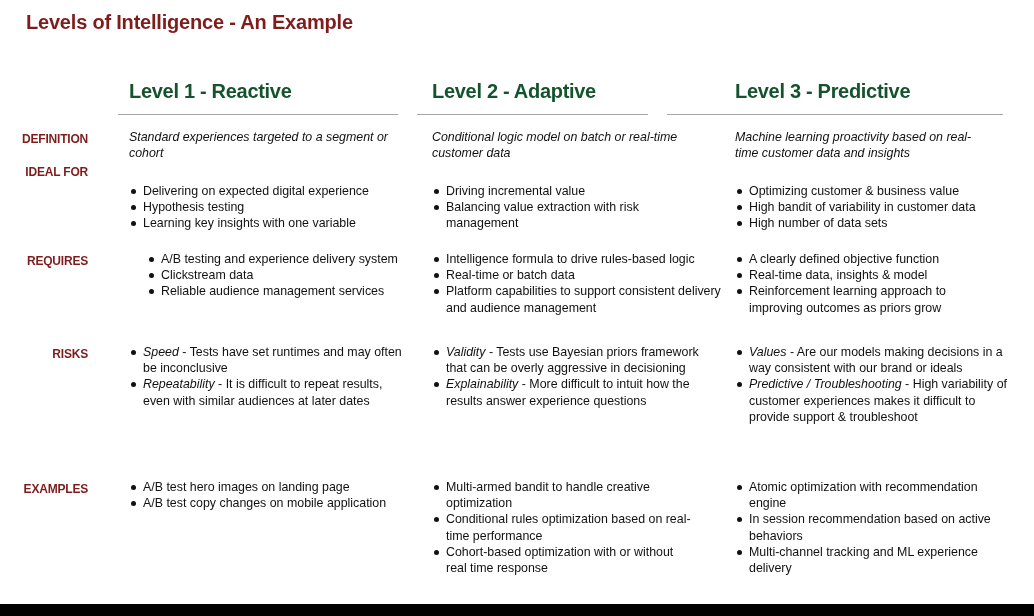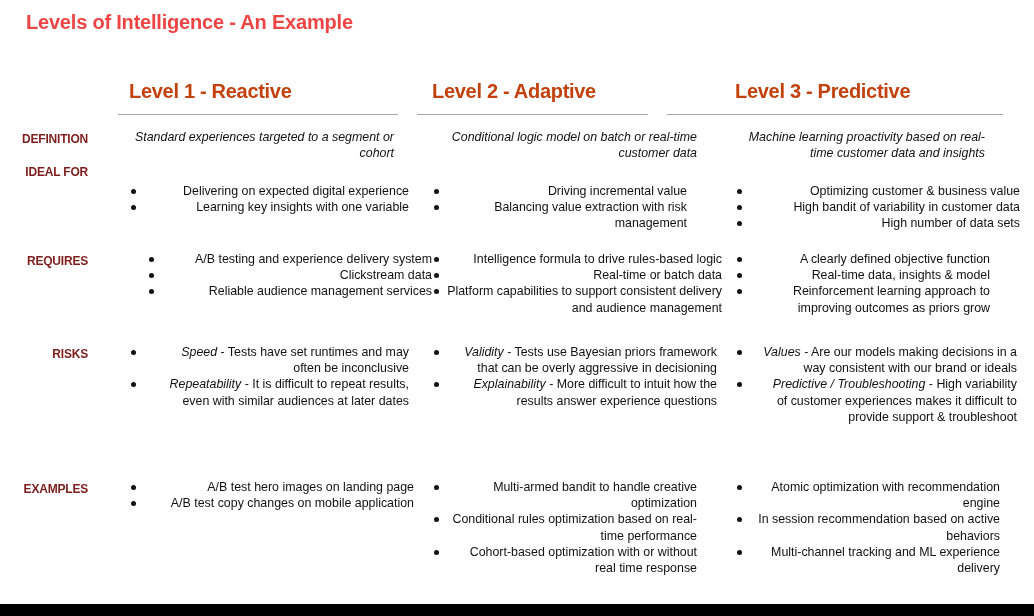--- a/index.html
+++ b/index.html
@@ -1,43 +1,43 @@
 <!DOCTYPE html>
 <html><head>
 <meta charset="utf-8">
 <style>
   html, body { margin: 0; padding: 0; }
   body {
     width: 1034px; height: 616px; position: relative; overflow: hidden;
     background: #ffffff; font-family: "Liberation Sans", sans-serif; color: #111;
   }
   .title {
-    position: absolute; left: 26px; top: 11px; font-size: 20px; font-weight: bold; color: #ef4444;
+    position: absolute; left: 26px; top: 11px; font-size: 20px; font-weight: bold; color: #7f1d1d;
     letter-spacing: -0.2px;
   }
   .col-head {
-    position: absolute; top: 80px; font-size: 20px; font-weight: bold; color: #c2410c;
+    position: absolute; top: 80px; font-size: 20px; font-weight: bold; color: #14532d;
     letter-spacing: -0.3px;
   }
   .col-rule { position: absolute; top: 114px; height: 1px; background: #a6a6a6; }
   .row-label {
     position: absolute; font-size: 12px; font-weight: bold; color: #7f1d1d;
     text-align: right; width: 88px; left: 0; letter-spacing: -0.2px;
   }
   .cell {
-    position: absolute; font-size: 12.4px; line-height: 16.2px; color: #111; text-align: right;
+    position: absolute; font-size: 12.4px; line-height: 16.2px; color: #111;
   }
   .cell.def { font-style: italic; }
   ul { margin: 0; padding: 0; list-style: none; }
   li { position: relative; padding-left: 14px; }
   li::before {
     content: ""; position: absolute; left: 2px; top: 6px; width: 5px; height: 5px;
     border-radius: 50%; background: #111;
   }
-  em { font-style: italic; margin-left: 12px; }
+  em { font-style: italic; }
   .footer-bar { position: absolute; left: 0; top: 604px; width: 1034px; height: 12px; background: #000; }
 </style>
 </head>
 <body>
 
 <div class="title">Levels of Intelligence - An Example</div>
 
 <div class="col-head" style="left:129px">Level 1 - Reactive</div>
 <div class="col-rule" style="left:118px;width:280px"></div>
 <div class="col-head" style="left:432px">Level 2 - Adaptive</div>
@@ -50,20 +50,21 @@
 <div class="row-label" style="top:254px">REQUIRES</div>
 <div class="row-label" style="top:347px">RISKS</div>
 <div class="row-label" style="top:482px">EXAMPLES</div>
 
 <div class="cell def" style="left:129px;top:129px;width:265px">Standard experiences targeted to a segment or cohort</div>
 <div class="cell def" style="left:432px;top:129px;width:265px">Conditional logic model on batch or real-time customer data</div>
 <div class="cell def" style="left:735px;top:129px;width:250px">Machine learning proactivity based on real-time customer data and insights</div>
 
 <ul class="cell" style="left:129px;top:183px;width:280px">
   <li>Delivering on expected digital experience</li>
+  <li>Hypothesis testing</li>
   <li>Learning key insights with one variable</li>
 </ul>
 <ul class="cell" style="left:432px;top:183px;width:255px">
   <li>Driving incremental value</li>
   <li>Balancing value extraction with risk management</li>
 </ul>
 <ul class="cell" style="left:735px;top:183px;width:285px">
   <li>Optimizing customer &amp; business value</li>
   <li>High bandit of variability in customer data</li>
   <li>High number of data sets</li>

